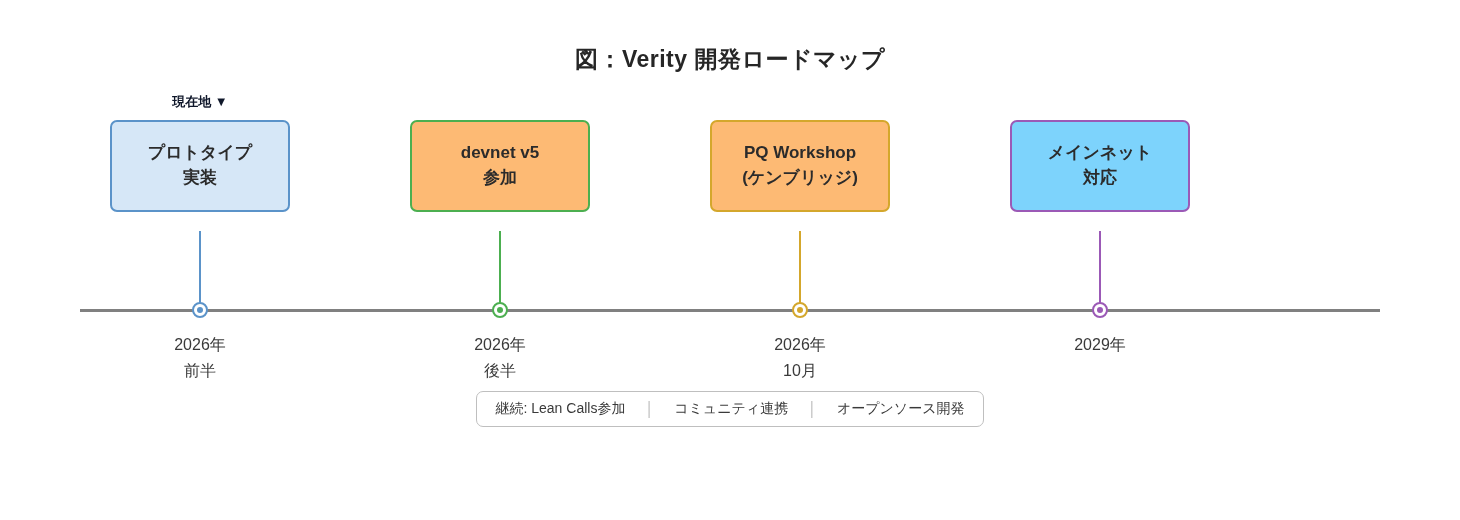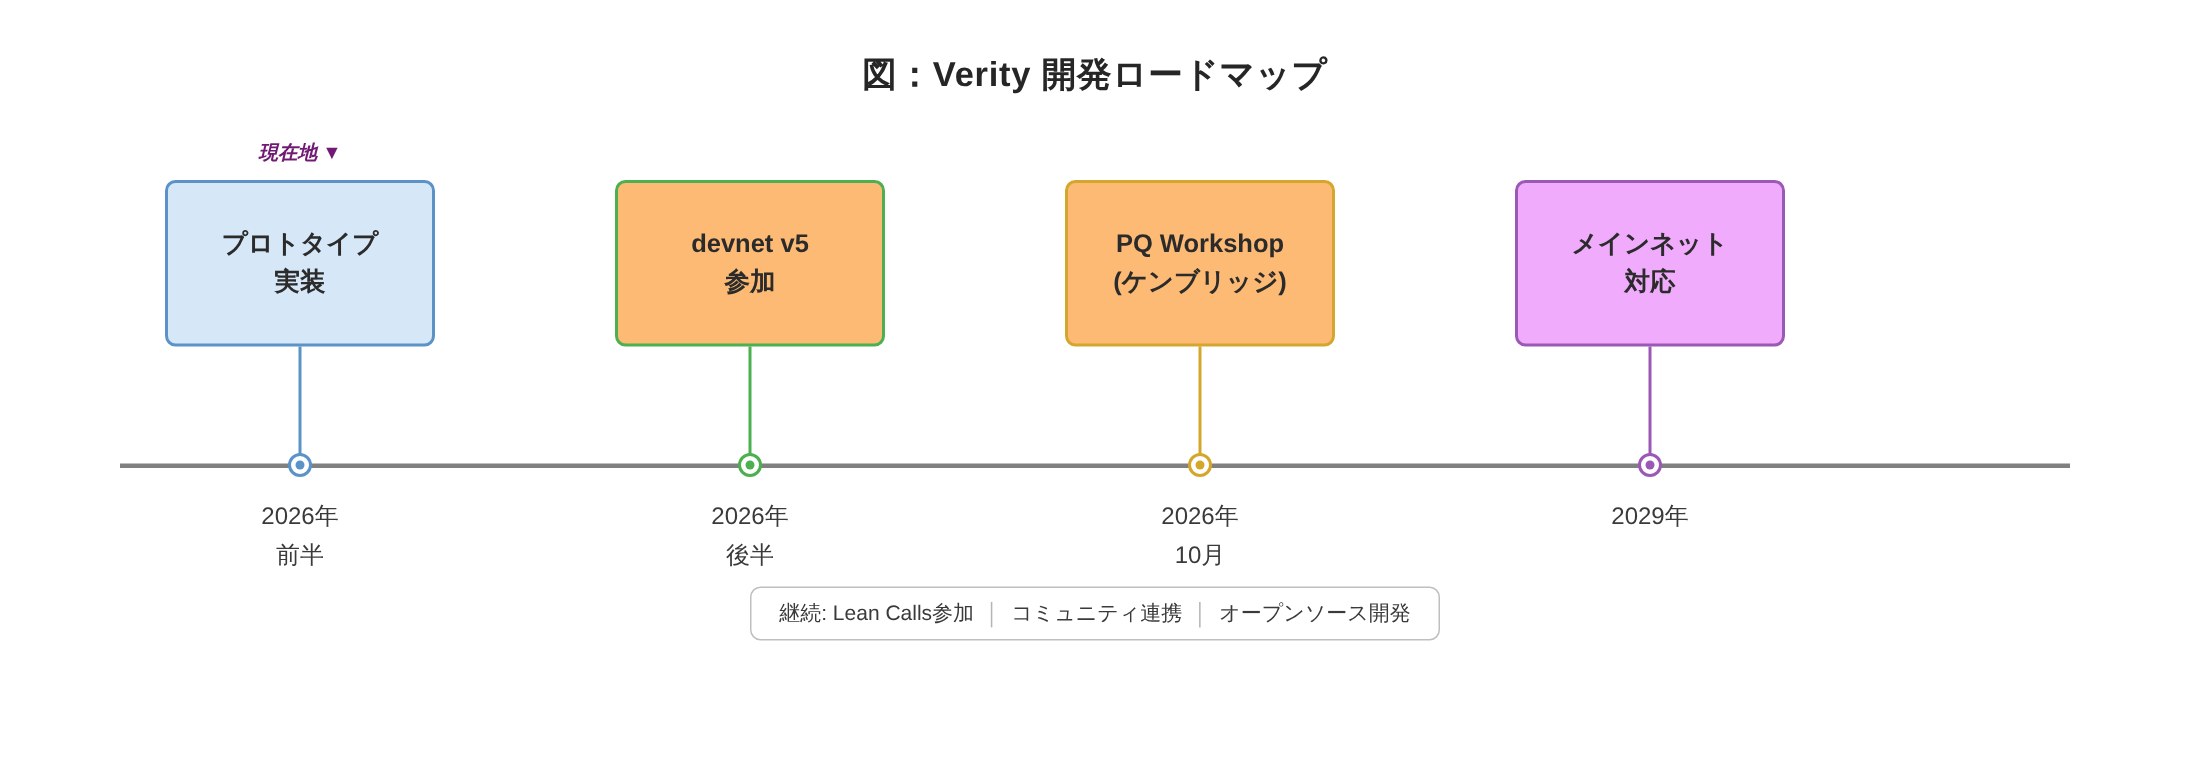--- a/index.html
+++ b/index.html
@@ -12,21 +12,21 @@
     height: 520px;
     position: relative;
     font-family: "Liberation Sans", "DejaVu Sans", sans-serif;
     color: #2b2b2b;
     overflow: hidden;
   }
 
   #chart-title {
     position: absolute;
     left: 0;
-    top: 34px;
+    top: 44px;
     width: 1460px;
     text-align: center;
     font-size: 23px;
     font-weight: bold;
     color: #262626;
     letter-spacing: 0.5px;
   }
 
   
   #axis-line {
@@ -42,21 +42,21 @@
   .milestone {
     position: absolute;
     top: 0;
     width: 180px;
   }
   .milestone-box {
     position: absolute;
     top: 120px;
     left: 0;
     width: 180px;
-    height: 111px;
+    height: 92px;
     box-sizing: border-box;
     border: 2px solid #888;
     border-radius: 7px;
     display: flex;
     align-items: center;
     justify-content: center;
     text-align: center;
   }
   .milestone-label {
     font-size: 17px;
@@ -131,38 +131,38 @@
   }
   #footer-note-box {
     border: 1px solid #bfbfbf;
     border-radius: 7px;
     background: #ffffff;
     padding: 8px 18px;
     font-size: 14px;
     color: #3a3a3a;
     display: flex;
     align-items: center;
-    gap: 8px;
+    gap: 20px;
     white-space: nowrap;
   }
   .footer-sep {
     color: #b5b5b5;
     font-size: 14px;
   }
 </style>
 <style>[data-name="milestone-dot-0"]::after{background:#5b93c9;}</style><style>[data-name="milestone-dot-1"]::after{background:#4caf50;}</style><style>[data-name="milestone-dot-2"]::after{background:#d4a72c;}</style><style>[data-name="milestone-dot-3"]::after{background:#9b59b6;}</style></head>
 <body>
 
 <div id="chart-title" data-name="page-title">図：Verity 開発ロードマップ</div>
 
 <div id="axis-line" data-name="timeline-axis"></div>
 
 <div id="milestones-layer" data-name="milestones-layer">
     <div class="milestone" data-name="milestone-0" style="left: 110px;">
-      <div id="current-marker" data-name="current-position-marker" style="color: #701a75; font-style: italic;">現在地 ▼</div>
+      <div id="current-marker" data-name="current-position-marker" style="color: #0f172a;">現在地 ▼</div>
       <div class="milestone-box" data-name="milestone-box-0" style="background: rgb(214, 231, 247); border-color: rgb(91, 147, 201);">
         <div class="milestone-label" data-name="milestone-label-0">プロトタイプ
 実装</div>
       </div>
       <div class="milestone-stem" data-name="milestone-connector-0" style="background: rgb(91, 147, 201);"></div>
       <div class="milestone-marker" data-name="milestone-dot-0" style="border-color: rgb(91, 147, 201);"></div>
       <div class="milestone-date" data-name="milestone-date-0">2026年
 前半</div>
     </div>
     <div class="milestone" data-name="milestone-1" style="left: 410px;">
@@ -179,21 +179,21 @@
       <div class="milestone-box" data-name="milestone-box-2" style="background: #fdba74; border-color: rgb(212, 167, 44);">
         <div class="milestone-label" data-name="milestone-label-2">PQ Workshop
 (ケンブリッジ)</div>
       </div>
       <div class="milestone-stem" data-name="milestone-connector-2" style="background: rgb(212, 167, 44);"></div>
       <div class="milestone-marker" data-name="milestone-dot-2" style="border-color: rgb(212, 167, 44);"></div>
       <div class="milestone-date" data-name="milestone-date-2">2026年
 10月</div>
     </div>
     <div class="milestone" data-name="milestone-3" style="left: 1010px;">
-      <div class="milestone-box" data-name="milestone-box-3" style="background: #f0abfc; border-color: rgb(155, 89, 182);">
+      <div class="milestone-box" data-name="milestone-box-3" style="background: #7dd3fc; border-color: rgb(155, 89, 182);">
         <div class="milestone-label" data-name="milestone-label-3">メインネット
 対応</div>
       </div>
       <div class="milestone-stem" data-name="milestone-connector-3" style="background: rgb(155, 89, 182);"></div>
       <div class="milestone-marker" data-name="milestone-dot-3" style="border-color: rgb(155, 89, 182);"></div>
       <div class="milestone-date" data-name="milestone-date-3">2029年</div>
     </div>
   </div>
 
 <div id="footer-note" data-name="footer-note">

